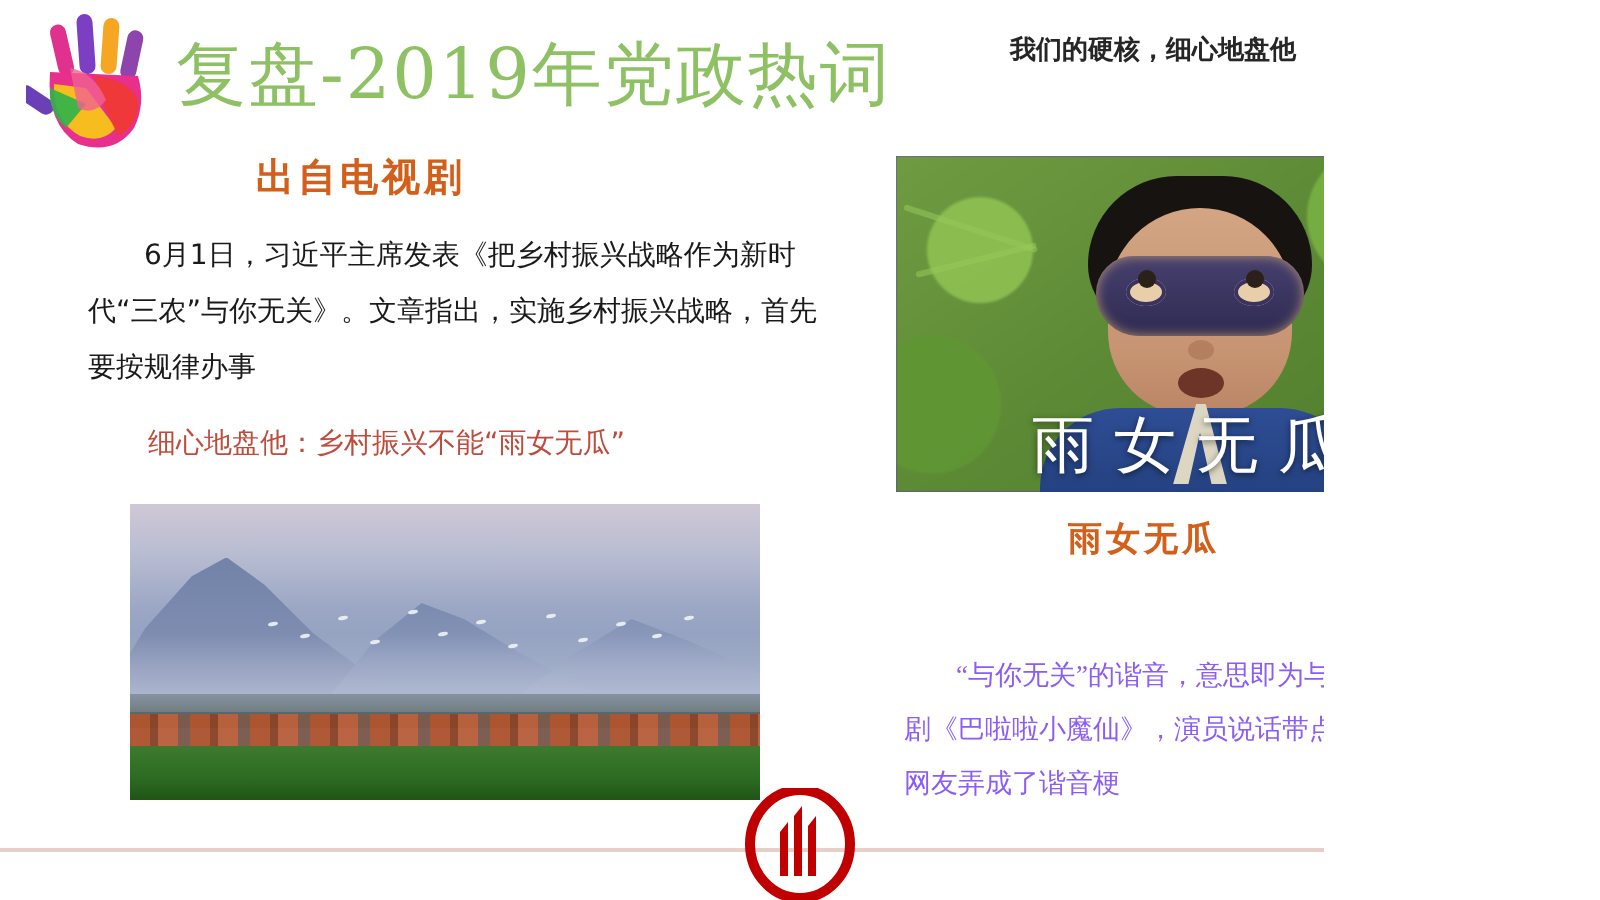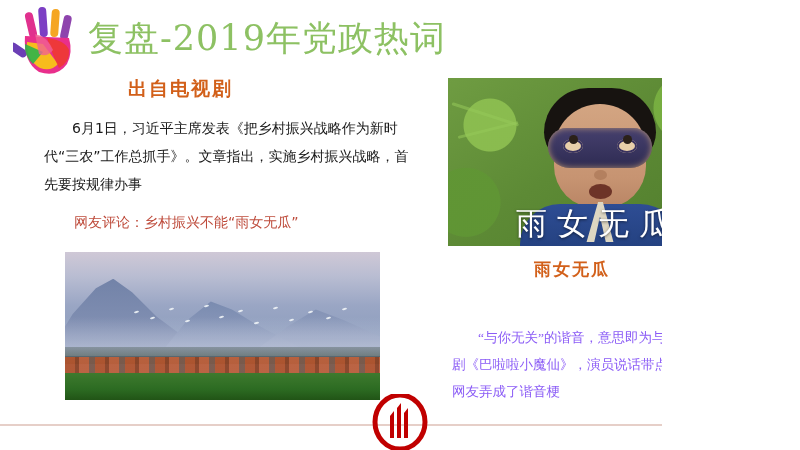--- a/index.html
+++ b/index.html
@@ -173,24 +173,25 @@
       <rect x="1" y="34" width="8" height="20" rx="4" fill="#6b3fb5" transform="rotate(-56 5 44)"></rect>
       <path d="M12 30 Q10 56 26 66 Q44 72 54 58 Q60 46 56 32 Z" fill="#e92f8c"></path>
       <path d="M14 36 Q13 54 27 62 Q38 66 45 58 L30 38 Z" fill="#f7c914" opacity=".92"></path>
       <path d="M12 38 Q11 50 20 58 L30 46 Z" fill="#2eb34a" opacity=".9"></path>
       <path d="M34 32 Q52 34 56 44 Q57 56 46 62 Q40 50 34 32 Z" fill="#ef3a2b" opacity=".85"></path>
       <path d="M22 28 Q34 30 40 44 Q34 52 26 48 Z" fill="#f06292" opacity=".8"></path>
     </g>
   </svg>
 
   <div class="title">复盘-2019年党政热词</div>
+  <div class="tagline">我们的硬核，细心地盘他</div>
 
   <div class="sub-head">出自电视剧</div>
-  <div class="body-text">6月1日，习近平主席发表《把乡村振兴战略作为新时代“三农”工作总抓手》。文章指出，实施乡村振兴战略，首先要按规律办事</div>
-  <div class="comment">网友评论：乡村振兴不能“雨女无瓜”</div>
+  <div class="body-text">6月1日，习近平主席发表《把乡村振兴战略作为新时代“三农”与你无关》。文章指出，实施乡村振兴战略，首先要按规律办事</div>
+  <div class="comment">细心地盘他：乡村振兴不能“雨女无瓜”</div>
 
   <div class="landscape">
     <div class="ls-sky"></div>
     <div class="ls-mt ls-m1"></div>
     <div class="ls-mt ls-m2"></div>
     <div class="ls-mt ls-m3"></div>
     <div class="ls-haze"></div>
     <div class="ls-bird" style="left:22%;top:40%"></div>
     <div class="ls-bird" style="left:27%;top:44%"></div>
     <div class="ls-bird" style="left:33%;top:38%"></div>

